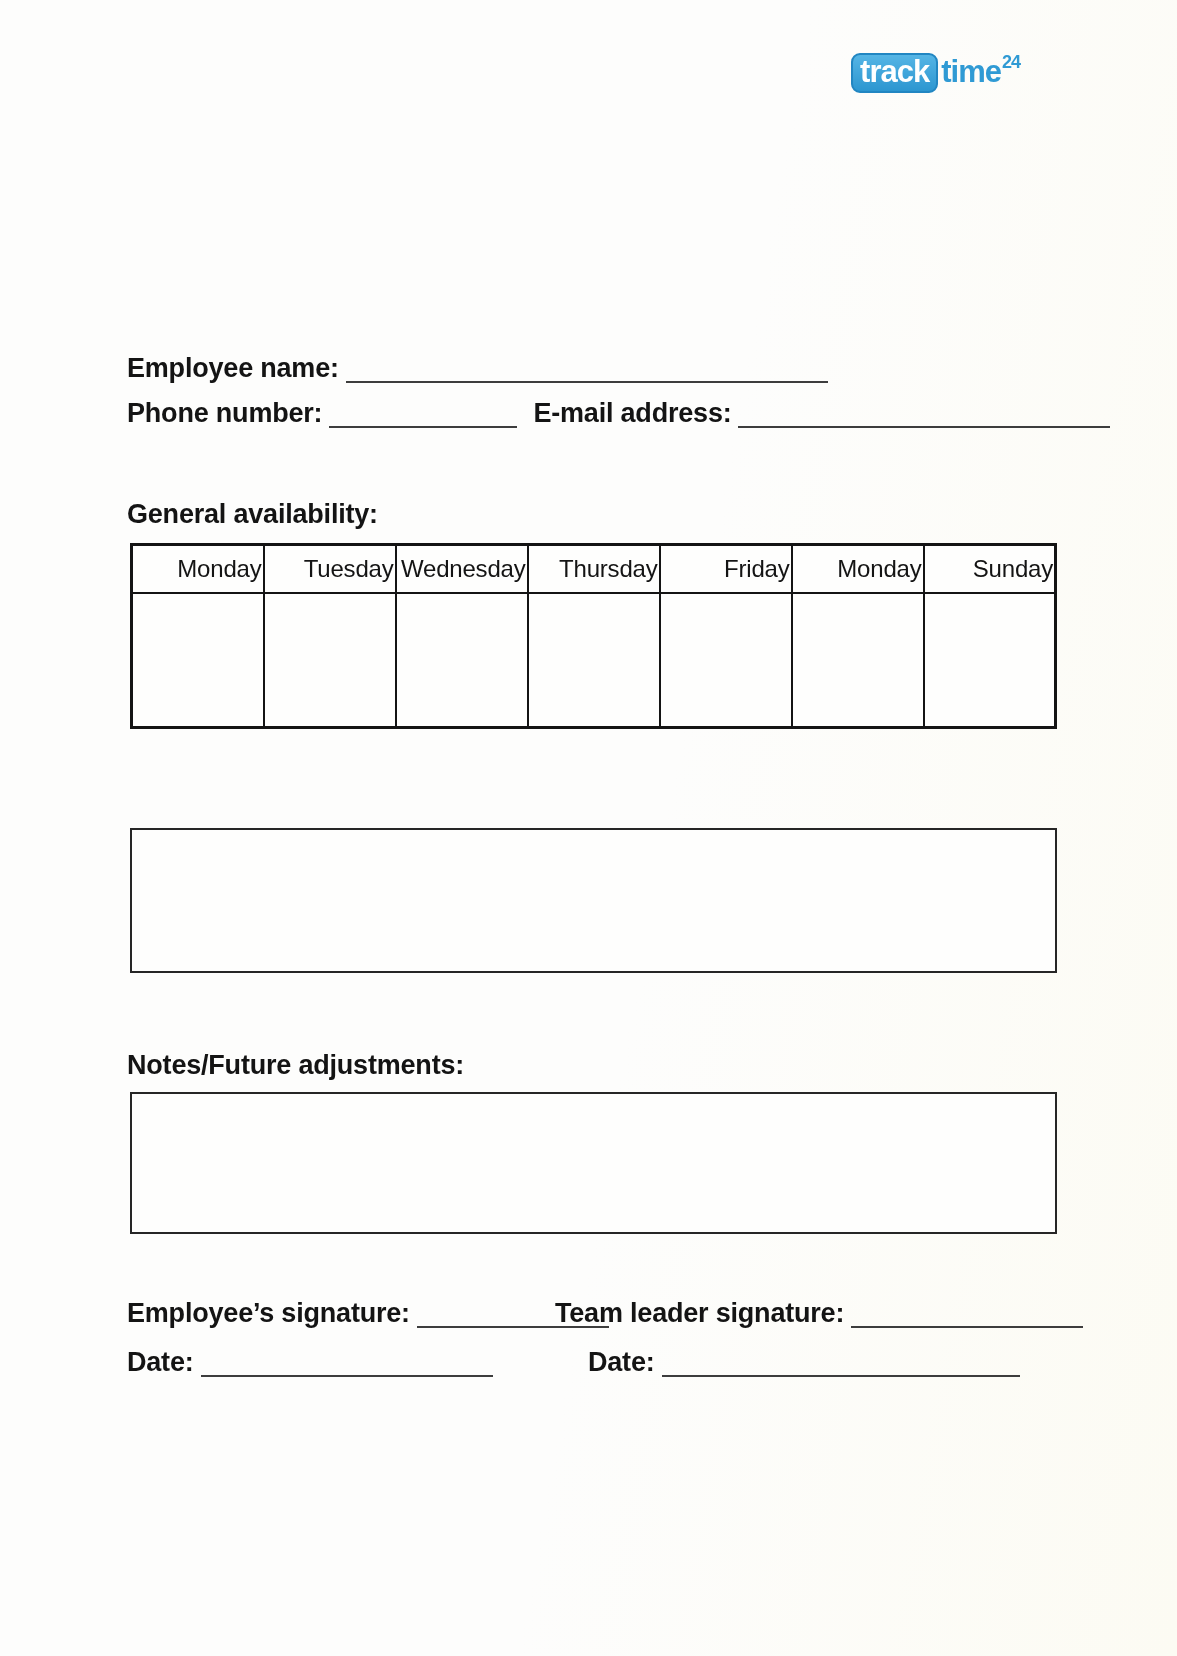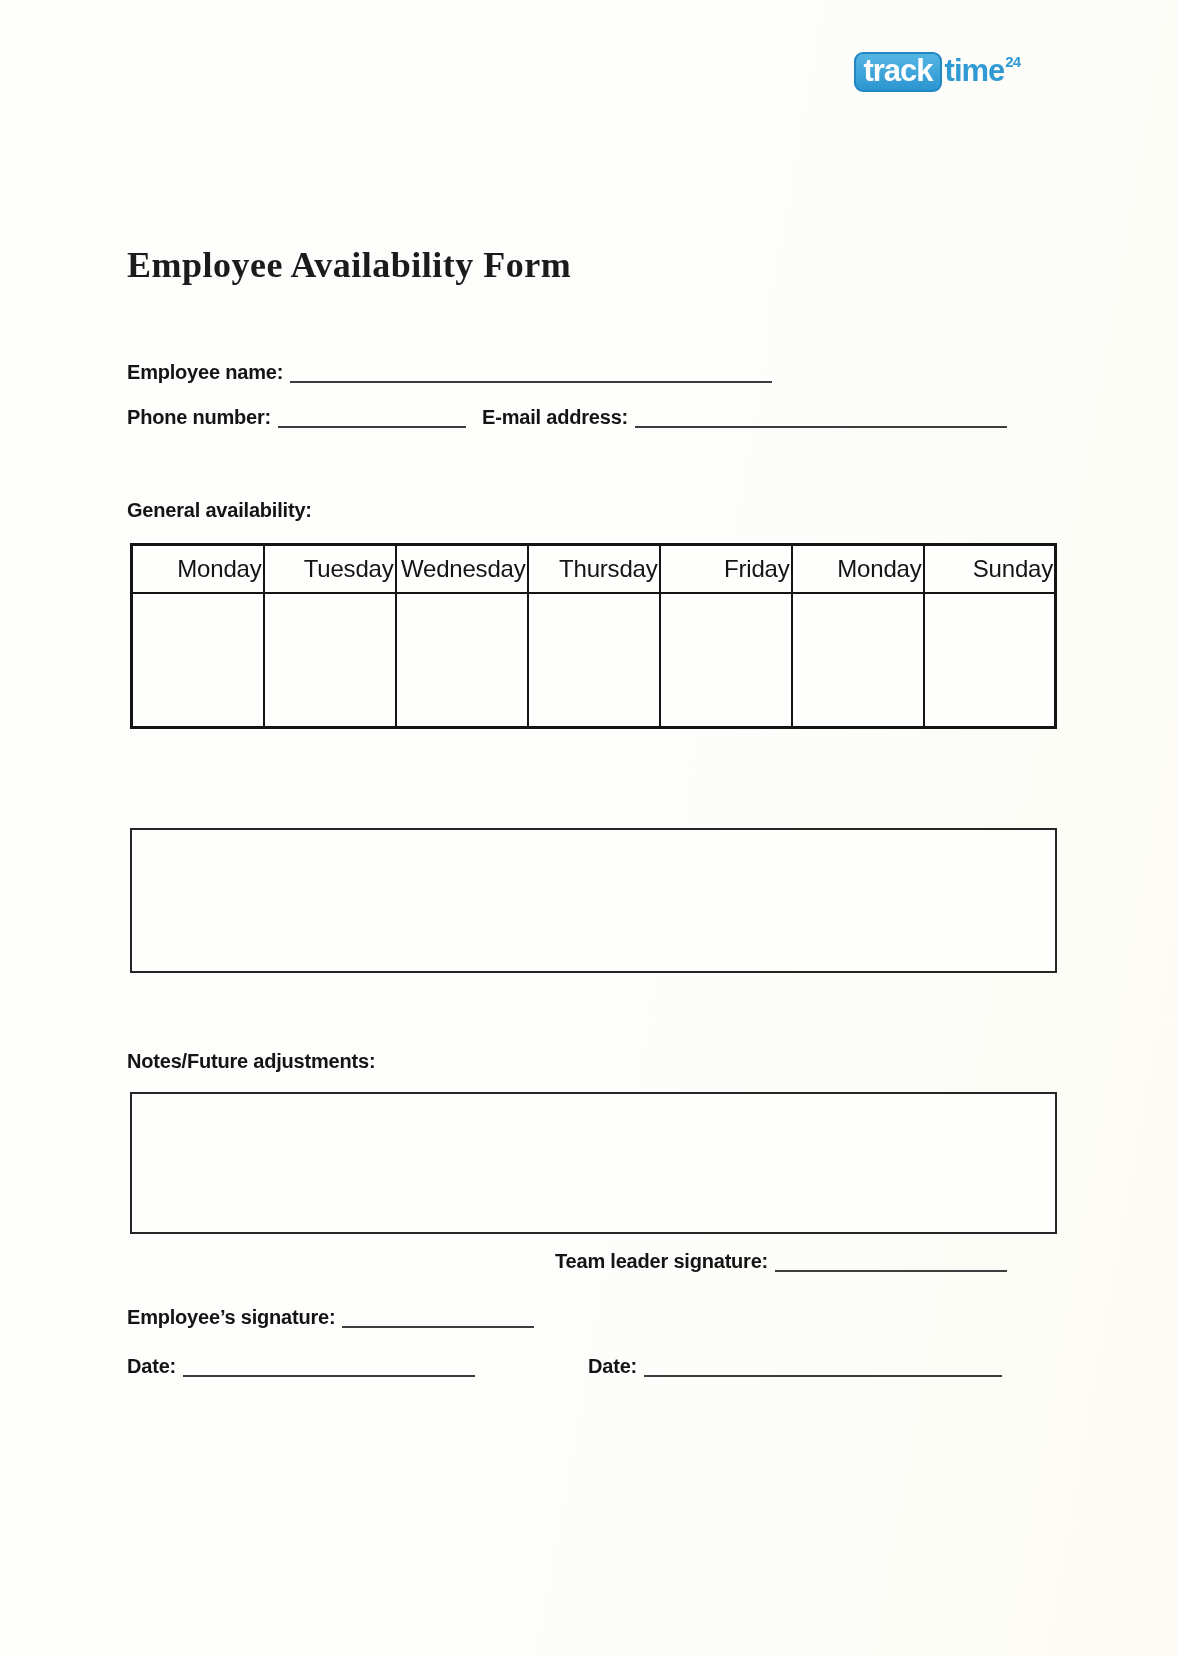--- a/index.html
+++ b/index.html
@@ -19,30 +19,30 @@
     display:inline-block;
     background:linear-gradient(#55b5e5,#2c96d0);
     border:2px solid #2186c2;
     border-radius:9px;
     color:#ffffff;
     padding:0 7px 2px 7px;
     line-height:34px;
     text-align:right;
   }
   .logo-time{color:#2f9ad4;margin-left:3px;}
-  .logo-sup{color:#2f9ad4;font-size:15px;vertical-align:14px;margin-left:1px;}
+  .logo-sup{color:#2f9ad4;font-size:18px;vertical-align:14px;margin-left:1px;}
 
   .title{
     top:220px;left:127px;
     font-family:"Liberation Serif",serif;
     font-weight:700;font-size:36px;color:#1b1b1b;
     letter-spacing:0.5px;
   }
 
-  .label{font-weight:700;font-size:20px;letter-spacing:-0.2px;color:#141414;white-space:nowrap;}
+  .label{font-weight:700;font-size:27px;letter-spacing:-0.2px;color:#141414;white-space:nowrap;}
   .frow{display:flex;align-items:flex-end;height:26px;white-space:nowrap;}
   .line{
     display:inline-block;height:3px;
     border-bottom:2px solid #3d3d3d;
     margin:0 0 1px 7px;
   }
 
   .row-name{top:358px;left:127px;}
   .row-contact{top:403px;left:127px;}
   .email-label{margin-left:16px;}
@@ -72,41 +72,40 @@
   .answer-box{
     left:130px;width:923px;
     border:2px solid #262626;
     background:#fefefd;
   }
   .box1{top:828px;height:141px;}
   .notes-label{top:1032px;left:127px;margin-top:18px;}
   .box2{top:1092px;height:138px;}
 
   .sig-left{top:1303px;left:127px;}
-  .sig-right{top:1247px;left:555px;}
+  .sig-right{top:1303px;left:555px;}
   .date-left{top:1352px;left:127px;}
   .date-right{top:1352px;left:588px;}
 
   .footer{
     top:1588px;left:0;width:100%;
     text-align:center;
     font-size:25px;font-weight:400;color:#242424;
     letter-spacing:-0.2px;
   }
 </style>
 </head>
 <body>
 
 <div class="page">
 
   <div class="abs logo">
     <span class="logo-track">track</span><span class="logo-time">time</span><span class="logo-sup">24</span>
   </div>
 
-  <h1 class="abs title">Employee Availability Form</h1>
 
   <div class="abs frow row-name">
     <span class="label">Employee name:</span>
     <span class="line" style="width:482px"></span>
   </div>
 
   <div class="abs frow row-contact">
     <span class="label">Phone number:</span>
     <span class="line" style="width:188px"></span>
     <span class="label email-label">E-mail address:</span>

